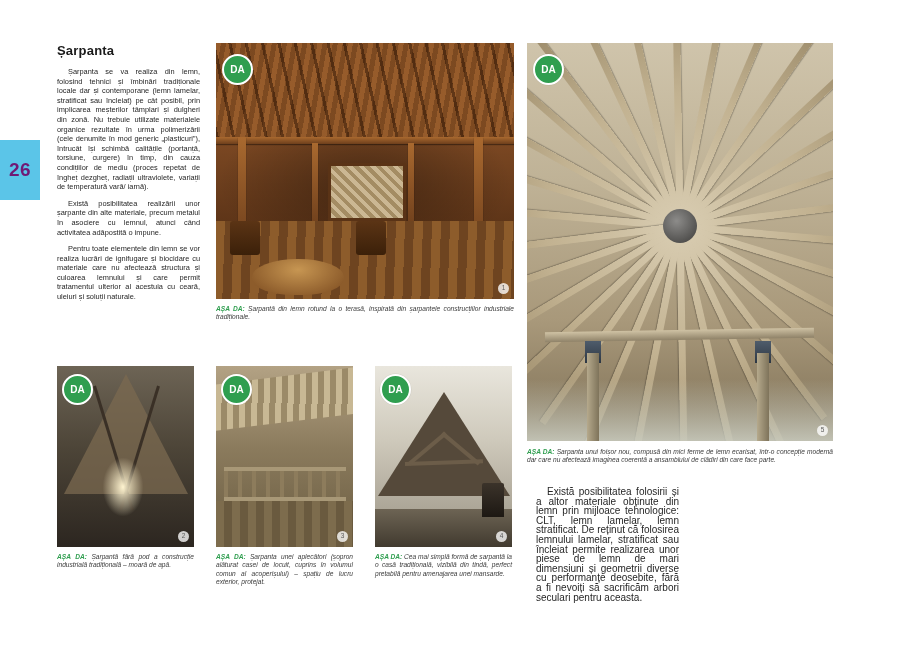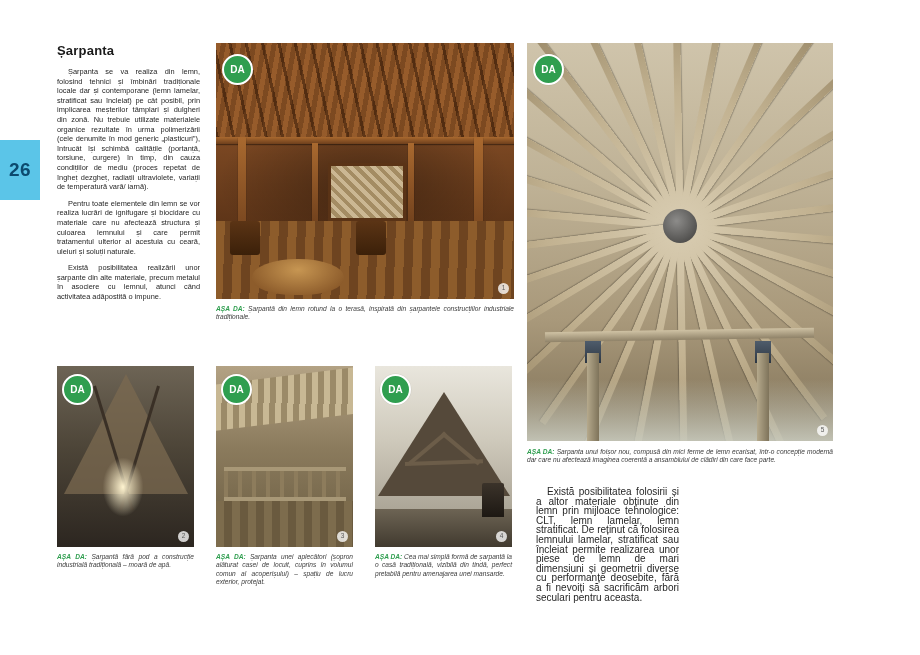--- a/index.html
+++ b/index.html
@@ -23,21 +23,21 @@
   }
 
   
   .page-tab {
     position: absolute;
     left: 0;
     top: 140px;
     width: 40px;
     height: 60px;
     background: #5bc5e8;
-    color: #0c4a6e;
+    color: #701a75;
     font-size: 19px;
     font-weight: bold;
     display: flex;
     align-items: center;
     justify-content: center;
     letter-spacing: 0.5px;
   }
 
   
   .col-left {
@@ -301,22 +301,22 @@
 </head>
 <body>
 
 <div class="page">
 
   <div class="page-tab">26</div>
 
   <div class="col-left">
     <h2 class="section-title">Șarpanta</h2>
     <p class="body-text">Șarpanta se va realiza din lemn, folosind tehnici și îmbinări tradiționale locale dar și contemporane (lemn lamelar, stratificat sau încleiat) pe cât posibil, prin implicarea meșterilor tâmplari și dulgheri din zonă. Nu trebuie utilizate materialele organice rezultate în urma polimerizării (cele denumite în mod generic „plasticuri”), întrucât își schimbă calitățile (portanță, torsiune, curgere) în timp, din cauza condițiilor de mediu (proces repetat de îngheț dezgheț, radiații ultraviolete, variații de temperatură vară/ iarnă).</p>
+    <p class="body-text">Există posibilitatea realizării unor șarpante din alte materiale, precum metalul în asociere cu lemnul, atunci când activitatea adăpostită o impune.</p>
     <p class="body-text">Pentru toate elementele din lemn se vor realiza lucrări de ignifugare și biocidare cu materiale care nu afectează structura și culoarea lemnului și care permit tratamentul ulterior al acestuia cu ceară, uleiuri și soluții naturale.</p>
-    <p class="body-text">Există posibilitatea realizării unor șarpante din alte materiale, precum metalul în asociere cu lemnul, atunci când activitatea adăpostită o impune.</p>
   </div>
 
   <div class="photo" id="photo1">
     <div class="ceiling"></div>
     <div class="ceiling2"></div>
     <div class="beam" style="left:0;top:94px;width:100%;height:7px;"></div>
     <div class="beam" style="left:22px;top:94px;width:8px;height:110px;"></div>
     <div class="beam" style="left:258px;top:94px;width:9px;height:118px;"></div>
     <div class="beam" style="left:96px;top:100px;width:6px;height:86px;"></div>
     <div class="beam" style="left:192px;top:100px;width:6px;height:86px;"></div>

